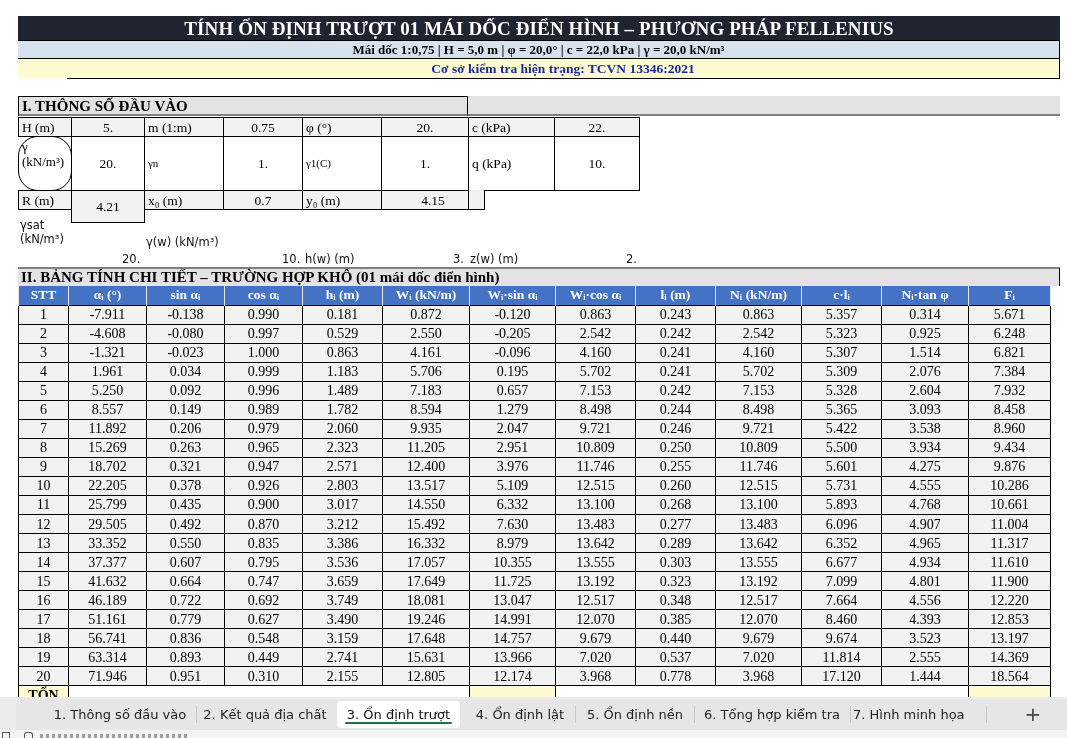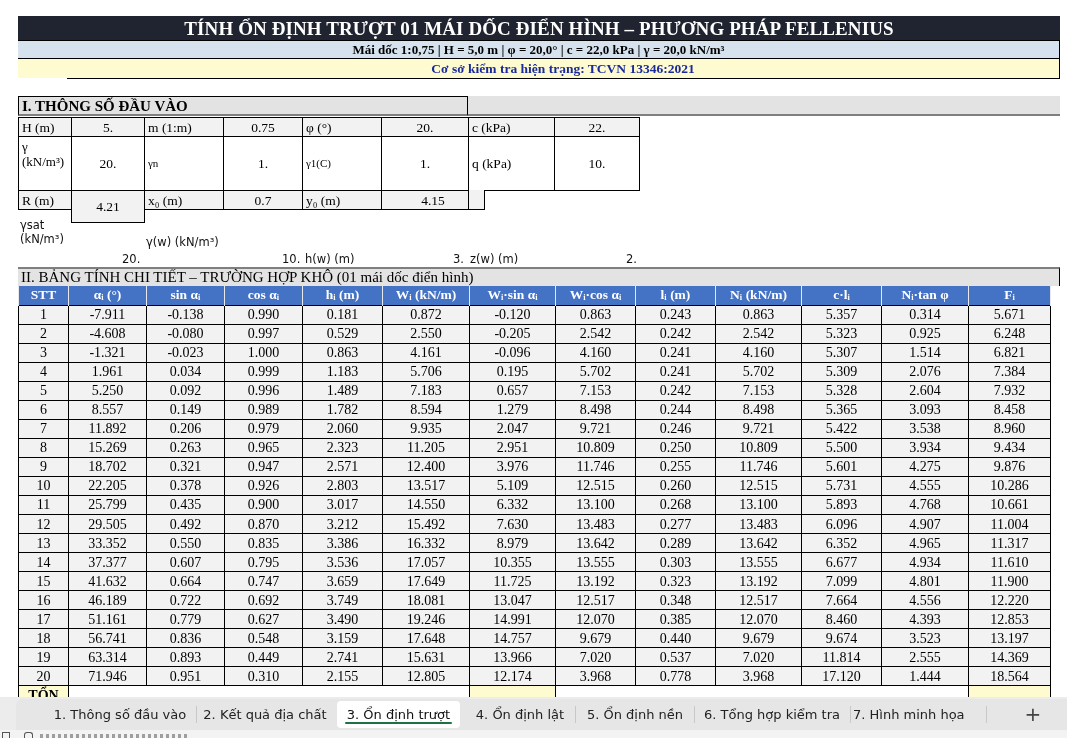--- a/index.html
+++ b/index.html
@@ -29,21 +29,21 @@
   .pcell { position: absolute; border: 1px solid #000; font-size: 13.5px; line-height: 15px; padding: 0 3px; display: flex; align-items: center; }
   .pcell.val { justify-content: center; }
   .pcell.gray { background: #f2f2f2; }
   .pcell.multi { align-items: flex-start; padding-top: 2px; line-height: 15px; }
 
   
   .water-txt { position: absolute; font-family: "DejaVu Sans", "Liberation Sans", sans-serif; font-size: 11.5px; line-height: 14px; color: #111; }
 
   
   .sec2-head { position: absolute; left: 18px; top: 267px; width: 1042px; height: 19px; background: #e3e3e3;
-    border-top: 2px solid #7f7f7f; border-right: 1px solid #000; font-weight: normal; font-size: 15px; line-height: 17px; padding-left: 3px; }
+    border-top: 2px solid #7f7f7f; border-right: 1px solid #000; font-weight: bold; font-size: 15px; line-height: 17px; padding-left: 3px; }
 
   table.calc { position: absolute; left: 18px; top: 286px; border-collapse: collapse; table-layout: fixed; width: 950px; }
   table.calc th { background: #4472c4; color: #fff; font-weight: bold; font-size: 13.5px; height: 19px; text-align: center;
     border-left: 1px solid #e8e8e8; border-right: 1px solid #e8e8e8; padding: 0; line-height: 18px; }
   table.calc td { background: #f2f2f2; font-size: 14px; height: 19.05px; text-align: center; border: 1px solid #000; padding: 0; line-height: 17px; }
   table.calc tr.total td { background: #fff; font-weight: bold; height: 19px; }
   table.calc tr.total td.yl { background: #fffbd0; }
 
   
   .tabbar { position: absolute; left: 0; top: 697px; width: 1067px; height: 33px; background: #ececec; }
@@ -75,21 +75,21 @@
 
   <div class="pcell gray" style="left:18px;top:117px;width:54px;height:20px;">H (m)</div>
   <div class="pcell val gray" style="left:71px;top:117px;width:74px;height:20px;">5.</div>
   <div class="pcell gray" style="left:144px;top:117px;width:80px;height:20px;">m (1:m)</div>
   <div class="pcell val gray" style="left:223px;top:117px;width:80px;height:20px;">0.75</div>
   <div class="pcell gray" style="left:302px;top:117px;width:80px;height:20px;">φ (°)</div>
   <div class="pcell val gray" style="left:381px;top:117px;width:88px;height:20px;">20.</div>
   <div class="pcell gray" style="left:468px;top:117px;width:87px;height:20px;">c (kPa)</div>
   <div class="pcell val gray" style="left:554px;top:117px;width:86px;height:20px;">22.</div>
 
-  <div class="pcell multi" style="left:18px;top:136px;width:54px;height:55px;font-size:13px;">γ (kN/m³)</div>
+  <div class="pcell multi" style="left:18px;top:136px;width:54px;height:55px;font-size:13px;border-radius:20px;">γ (kN/m³)</div>
   <div class="pcell val" style="left:71px;top:136px;width:74px;height:55px;">20.</div>
   <div class="pcell" style="left:144px;top:136px;width:80px;height:55px;font-size:11px;">γn</div>
   <div class="pcell val" style="left:223px;top:136px;width:80px;height:55px;">1.</div>
   <div class="pcell" style="left:302px;top:136px;width:80px;height:55px;font-size:11px;">γ1(C)</div>
   <div class="pcell val" style="left:381px;top:136px;width:88px;height:55px;">1.</div>
   <div class="pcell" style="left:468px;top:136px;width:87px;height:55px;">q (kPa)</div>
   <div class="pcell val" style="left:554px;top:136px;width:86px;height:55px;">10.</div>
 
   <div class="pcell gray" style="left:18px;top:190px;width:54px;height:20px;">R (m)</div>
   <div class="pcell val gray" style="left:71px;top:190px;width:74px;height:33px;">4.21</div>

